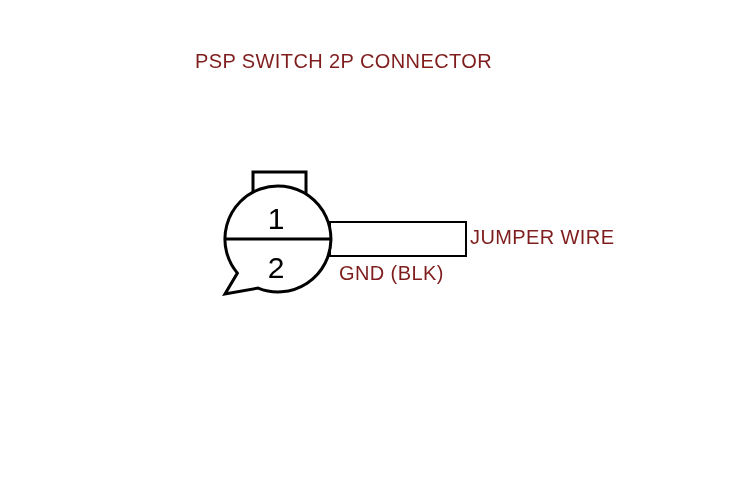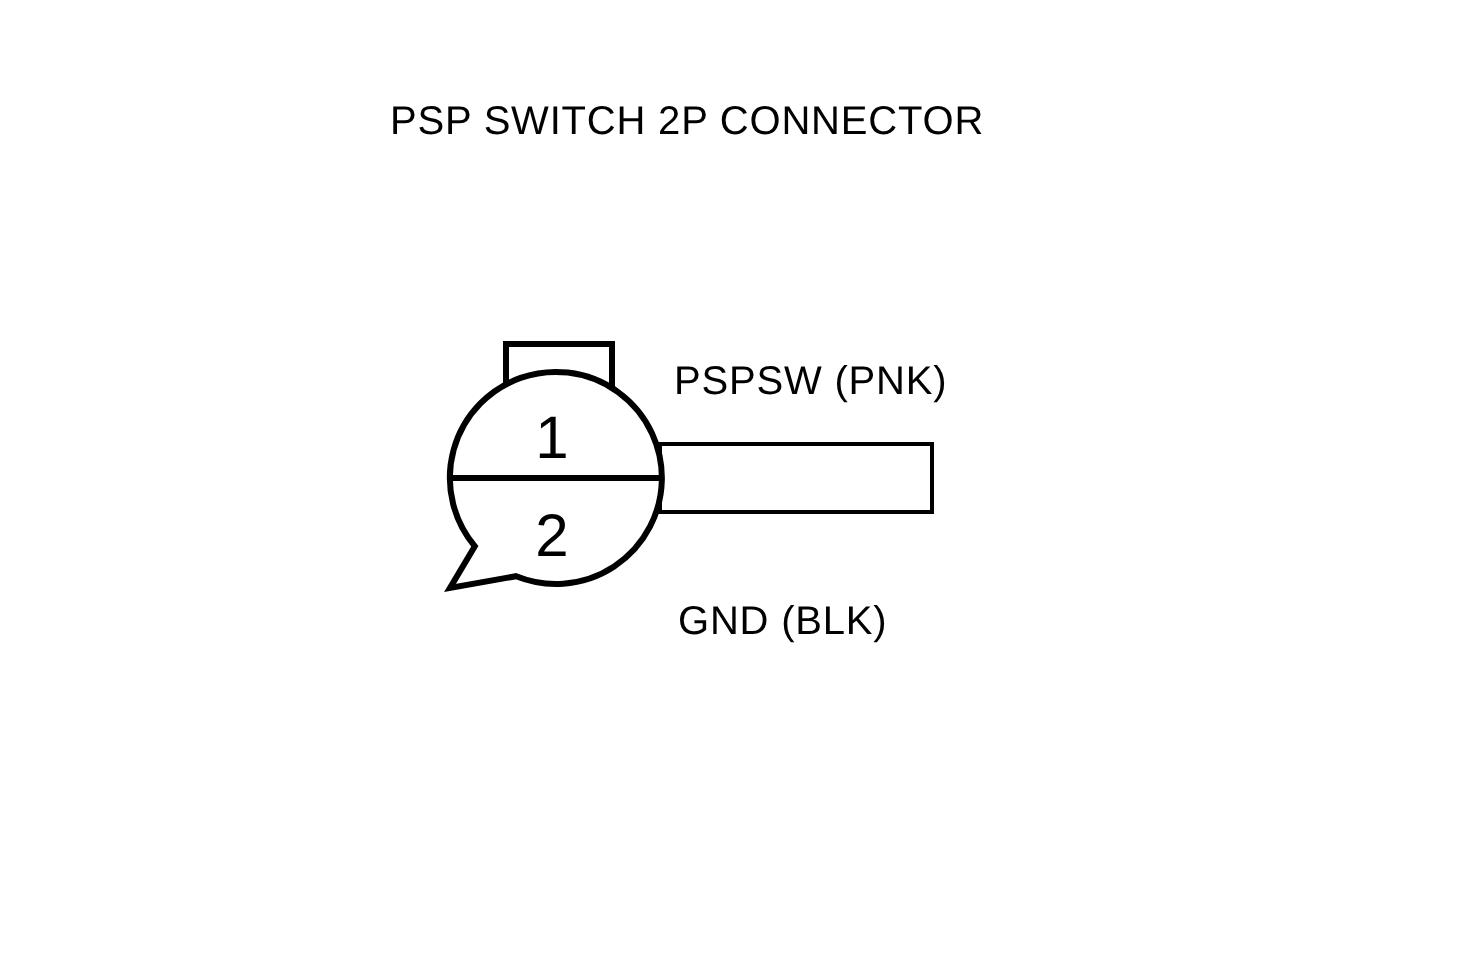--- a/index.html
+++ b/index.html
@@ -12,26 +12,26 @@
     overflow: hidden;
     font-family: "Liberation Sans", sans-serif;
     color: #000000;
   }
   .label {
     position: absolute;
     font-size: 20px;
     font-weight: 400;
     letter-spacing: 0.4px;
     white-space: nowrap;
-    color: #000000;
+    color: #7f1d1d;
   }
   .title-label   { left: 195px; top: 50px;  }
   .pspsw-label   { left: 337px; top: 180px; }
   .jumper-label  { left: 470px; top: 226px; }
-  .gnd-label     { left: 339px; top: 262px; margin-top: 38px; }
+  .gnd-label     { left: 339px; top: 262px; }
   .caption-label { left: 192px; top: 398px; }
   svg.diagram { position: absolute; left: 0; top: 0; }
   .pin-number {
     font-family: "Liberation Sans", sans-serif;
     font-size: 30px;
     fill: #000000;
   }
 </style>
 </head>
 <body>
@@ -47,19 +47,19 @@
     <rect x="253" y="172" width="53" height="25" fill="#ffffff" stroke="#000000" stroke-width="3"></rect>
 
     <path d="M 237.4 273.1 A 53 53 0 1 1 258.1 288.1 L 225 294 Z" fill="#ffffff" stroke="#000000" stroke-width="3" stroke-linejoin="miter"></path>
 
     <line x1="226" y1="239" x2="331" y2="239" stroke="#000000" stroke-width="3"></line>
 
     <text class="pin-number" x="276" y="229" text-anchor="middle">1</text>
     <text class="pin-number" x="276" y="278" text-anchor="middle">2</text>
   </svg>
 
-  <div class="label pspsw-label">PSPSW (PNK)</div>
 
+  <div class="label jumper-label">JUMPER WIRE</div>
 
   <div class="label gnd-label">GND (BLK)</div>
 
 
 </div>
 
 </body></html>

